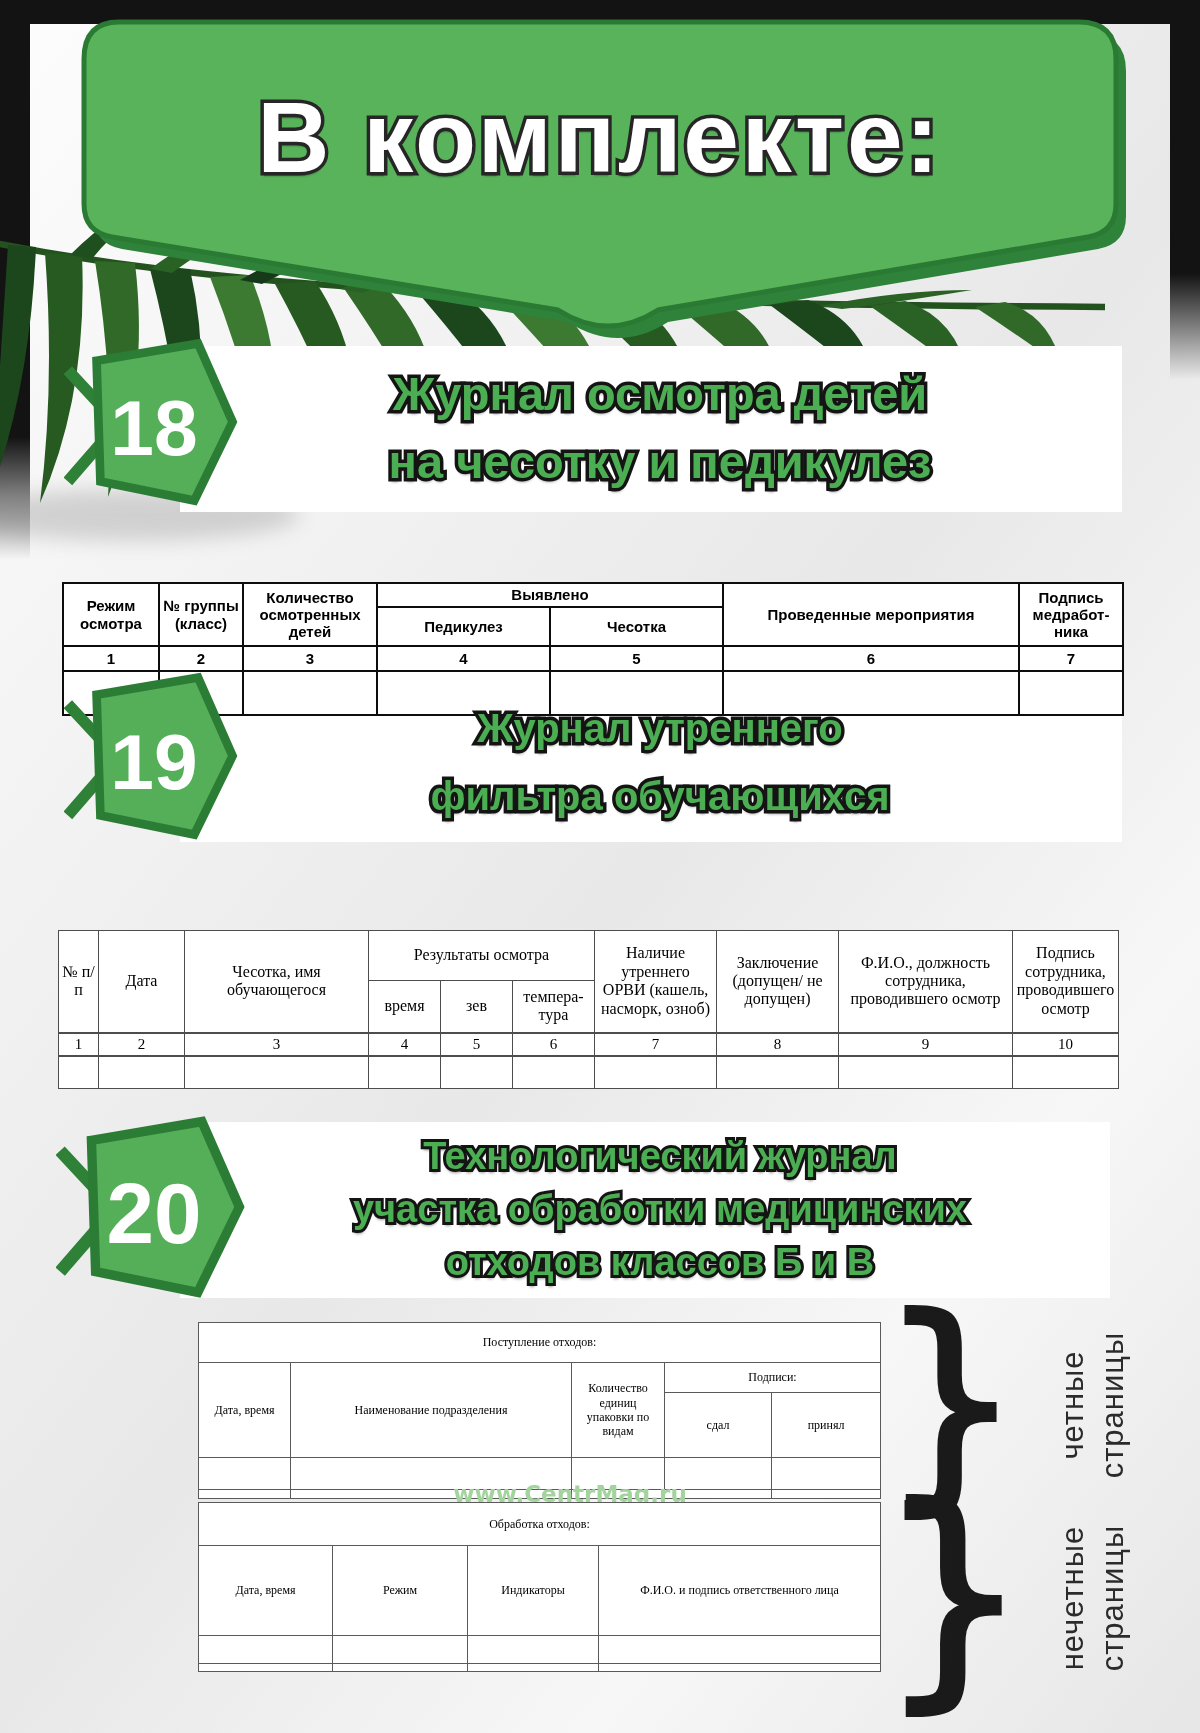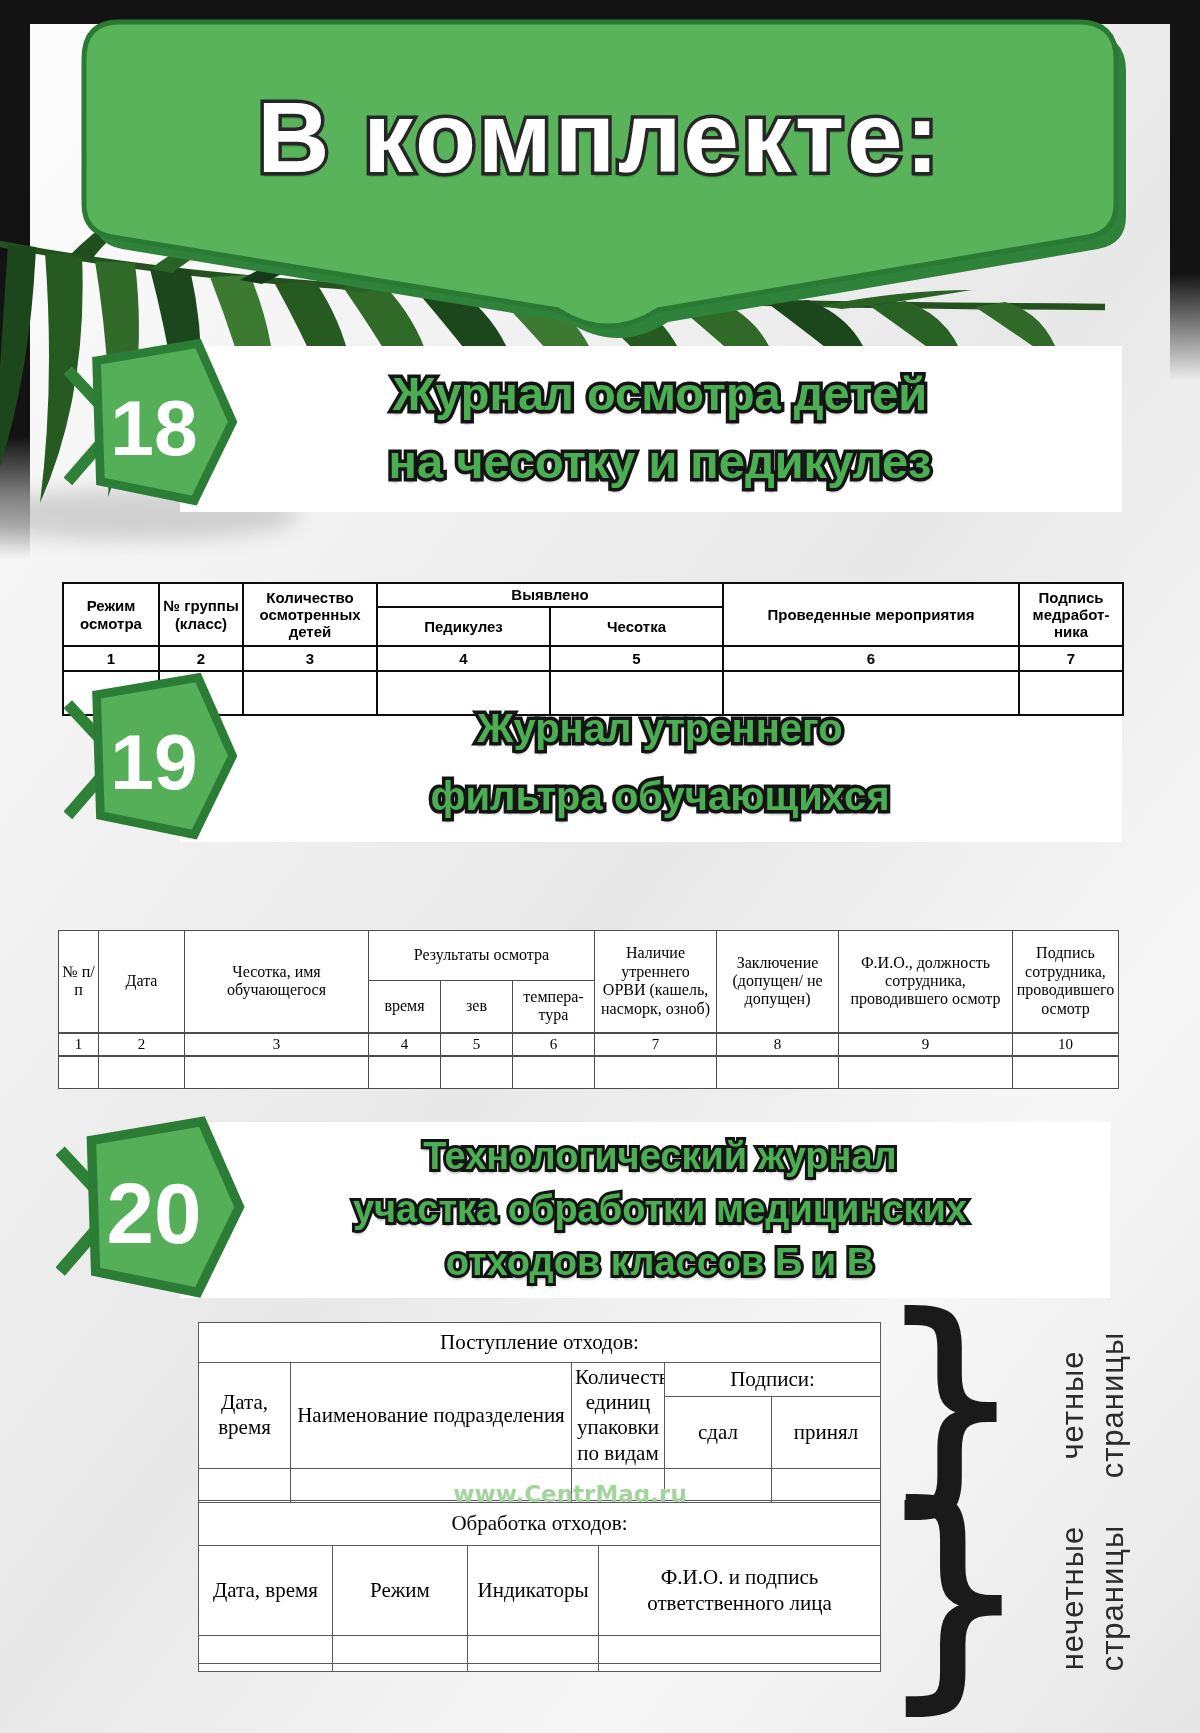--- a/index.html
+++ b/index.html
@@ -53,21 +53,21 @@
   td,th{padding:2px 3px;text-align:center;vertical-align:middle;font-weight:normal;overflow:hidden;}
 
   .t18{left:62px;top:582px;width:1060px;font-family:"Liberation Sans",sans-serif;}
   .t18 td,.t18 th{border:2.5px solid #0d0d0d;font-size:15px;font-weight:bold;line-height:1.15;}
 
   .t19{left:58px;top:930px;width:1060px;font-family:"Liberation Serif",serif;}
   .t19 td,.t19 th{border:1px solid #4d4d4d;font-size:16px;line-height:1.15;}
   .t19 .numrow td{border-top:2.5px solid #4d4d4d;border-bottom:2.5px solid #4d4d4d;font-size:15px;}
 
   .t20{font-family:"Liberation Serif",serif;}
-  .t20 td,.t20 th{border:1.2px solid #5a5a5a;font-size:21px;line-height:1.2;text-align:center;}
+  .t20 td,.t20 th{border:1.2px solid #5a5a5a;font-size:12px;line-height:1.2;text-align:center;}
   .t20a{left:198px;top:1322px;width:682px;}
   .t20b{left:198px;top:1502px;width:682px;}
 
   
   .brace{position:absolute;width:150px;color:#1a1a1a;font-family:"DejaVu Sans",sans-serif;
       -webkit-text-stroke:4px #1a1a1a;text-align:left;}
   .brace-top{left:878px;top:1308px;font-size:228px;line-height:188px;height:190px;}
   .brace-bottom{left:878px;top:1496px;font-size:238px;line-height:196px;height:200px;}
   .vwrap{position:absolute;width:130px;display:flex;align-items:center;justify-content:center;}
   .vwrap-top{left:1028px;top:1312px;height:185px;}

